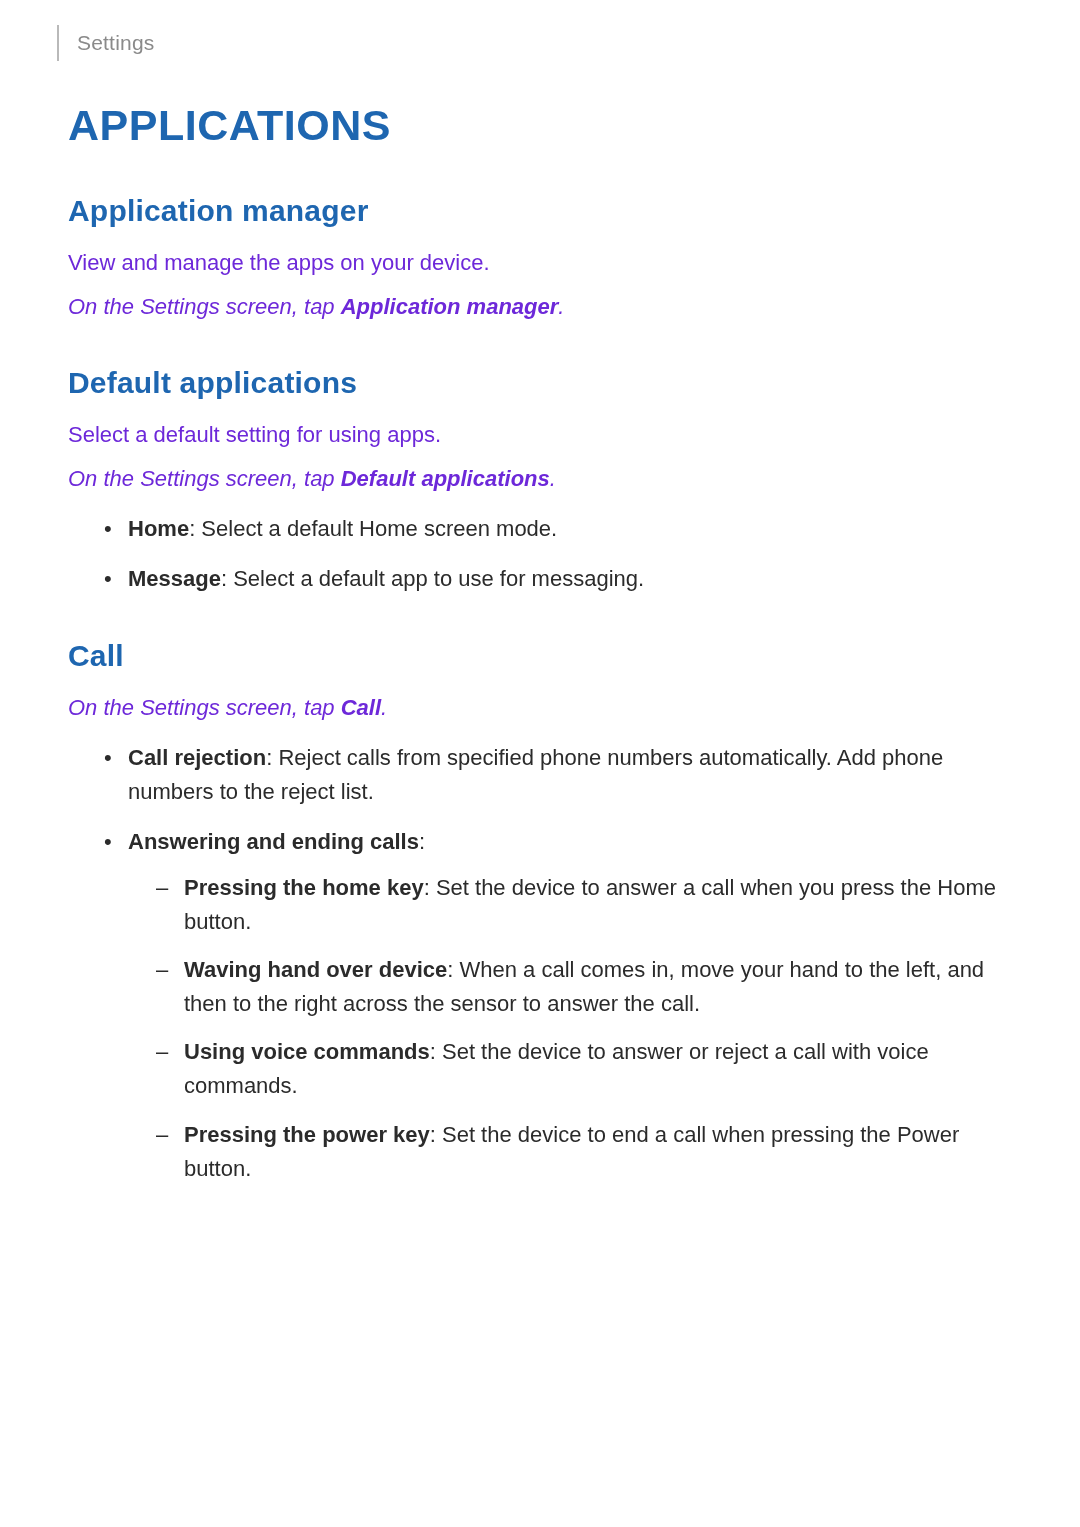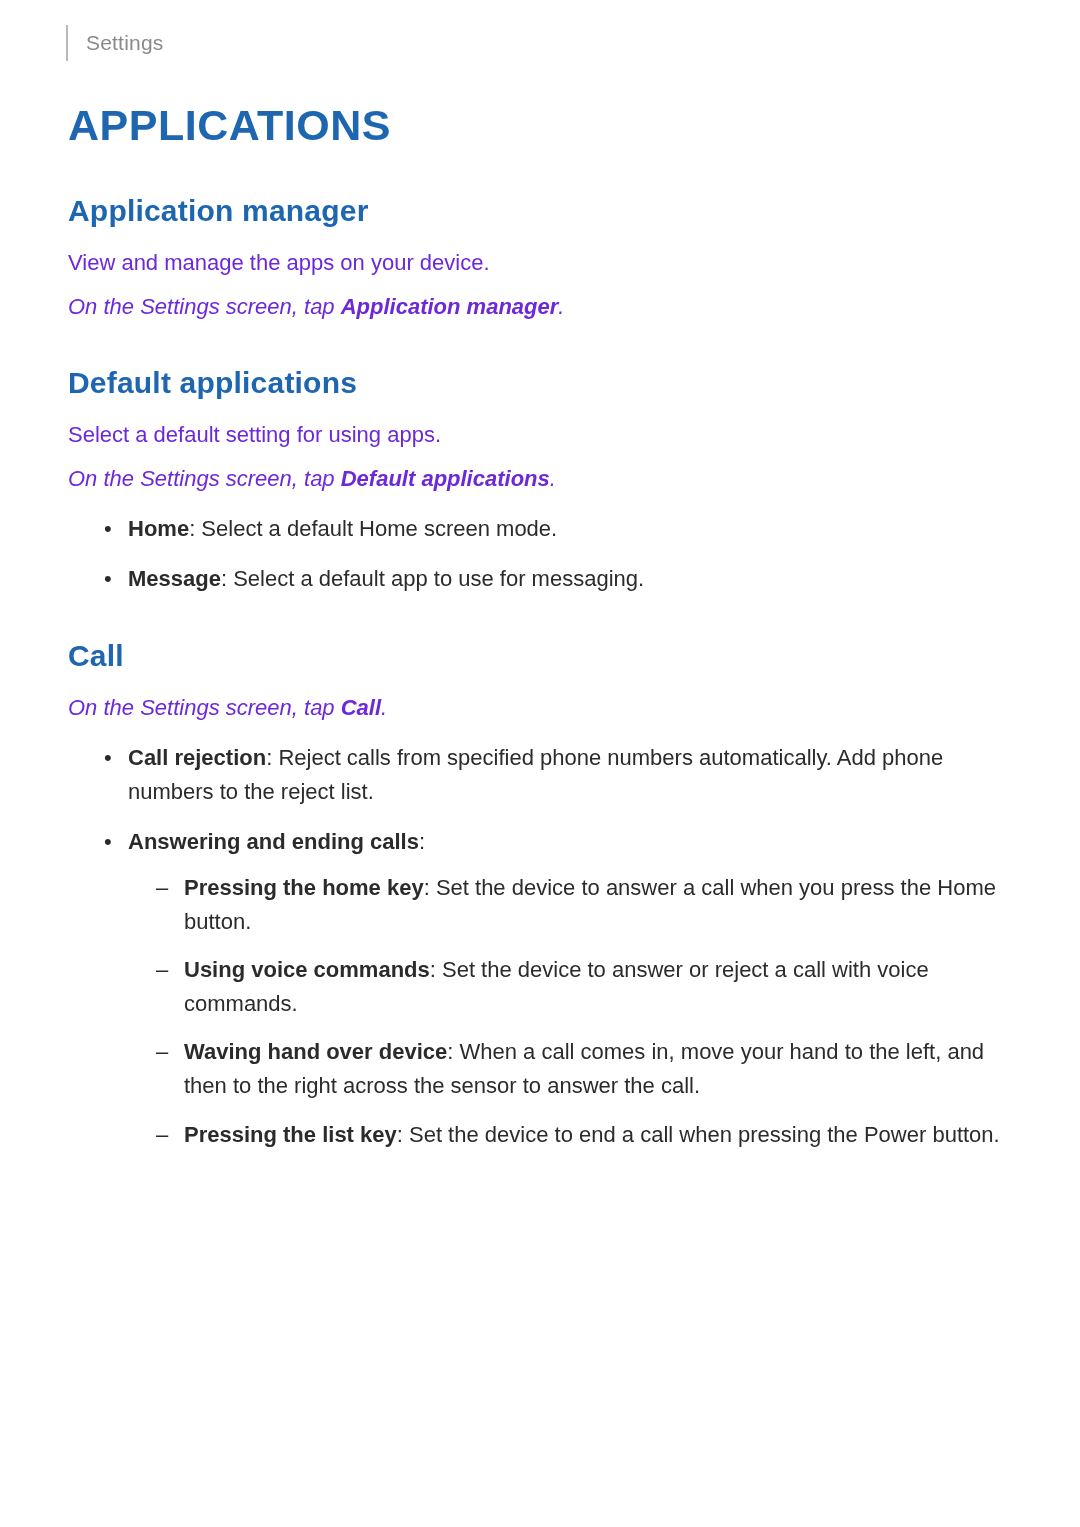--- a/index.html
+++ b/index.html
@@ -16,21 +16,21 @@
   .page {
     box-sizing: border-box;
     width: 1080px;
     height: 1527px;
     padding: 0;
     position: relative;
   }
   .running-head {
     position: absolute;
     top: 25px;
-    left: 66px;
+    left: 57px;
     display: flex;
     align-items: center;
     height: 36px;
     justify-content: flex-end;
   }
   .running-head .rule {
     width: 2px;
     height: 36px;
     background: #b9b9b9;
     margin-right: 18px;
@@ -172,27 +172,27 @@
         <li>
           <b>Call rejection</b><span>: Reject calls from specified phone numbers automatically. Add phone numbers to the reject list.</span>
         </li>
         <li>
           <b>Answering and ending calls</b><span>:</span>
           <ul class="dashes">
             <li>
               <b>Pressing the home key</b><span>: Set the device to answer a call when you press the Home button.</span>
             </li>
             <li>
+              <b>Waving hand over device</b><span>: When a call comes in, move your hand to the left, and then to the right across the sensor to answer the call.</span>
+            </li>
+            <li>
               <b>Using voice commands</b><span>: Set the device to answer or reject a call with voice commands.</span>
             </li>
             <li>
-              <b>Waving hand over device</b><span>: When a call comes in, move your hand to the left, and then to the right across the sensor to answer the call.</span>
-            </li>
-            <li>
-              <b>Pressing the list key</b><span>: Set the device to end a call when pressing the Power button.</span>
+              <b>Pressing the power key</b><span>: Set the device to end a call when pressing the Power button.</span>
             </li>
           </ul>
         </li>
       </ul>
     </div>
 
   </div>
 
 </div>
 

